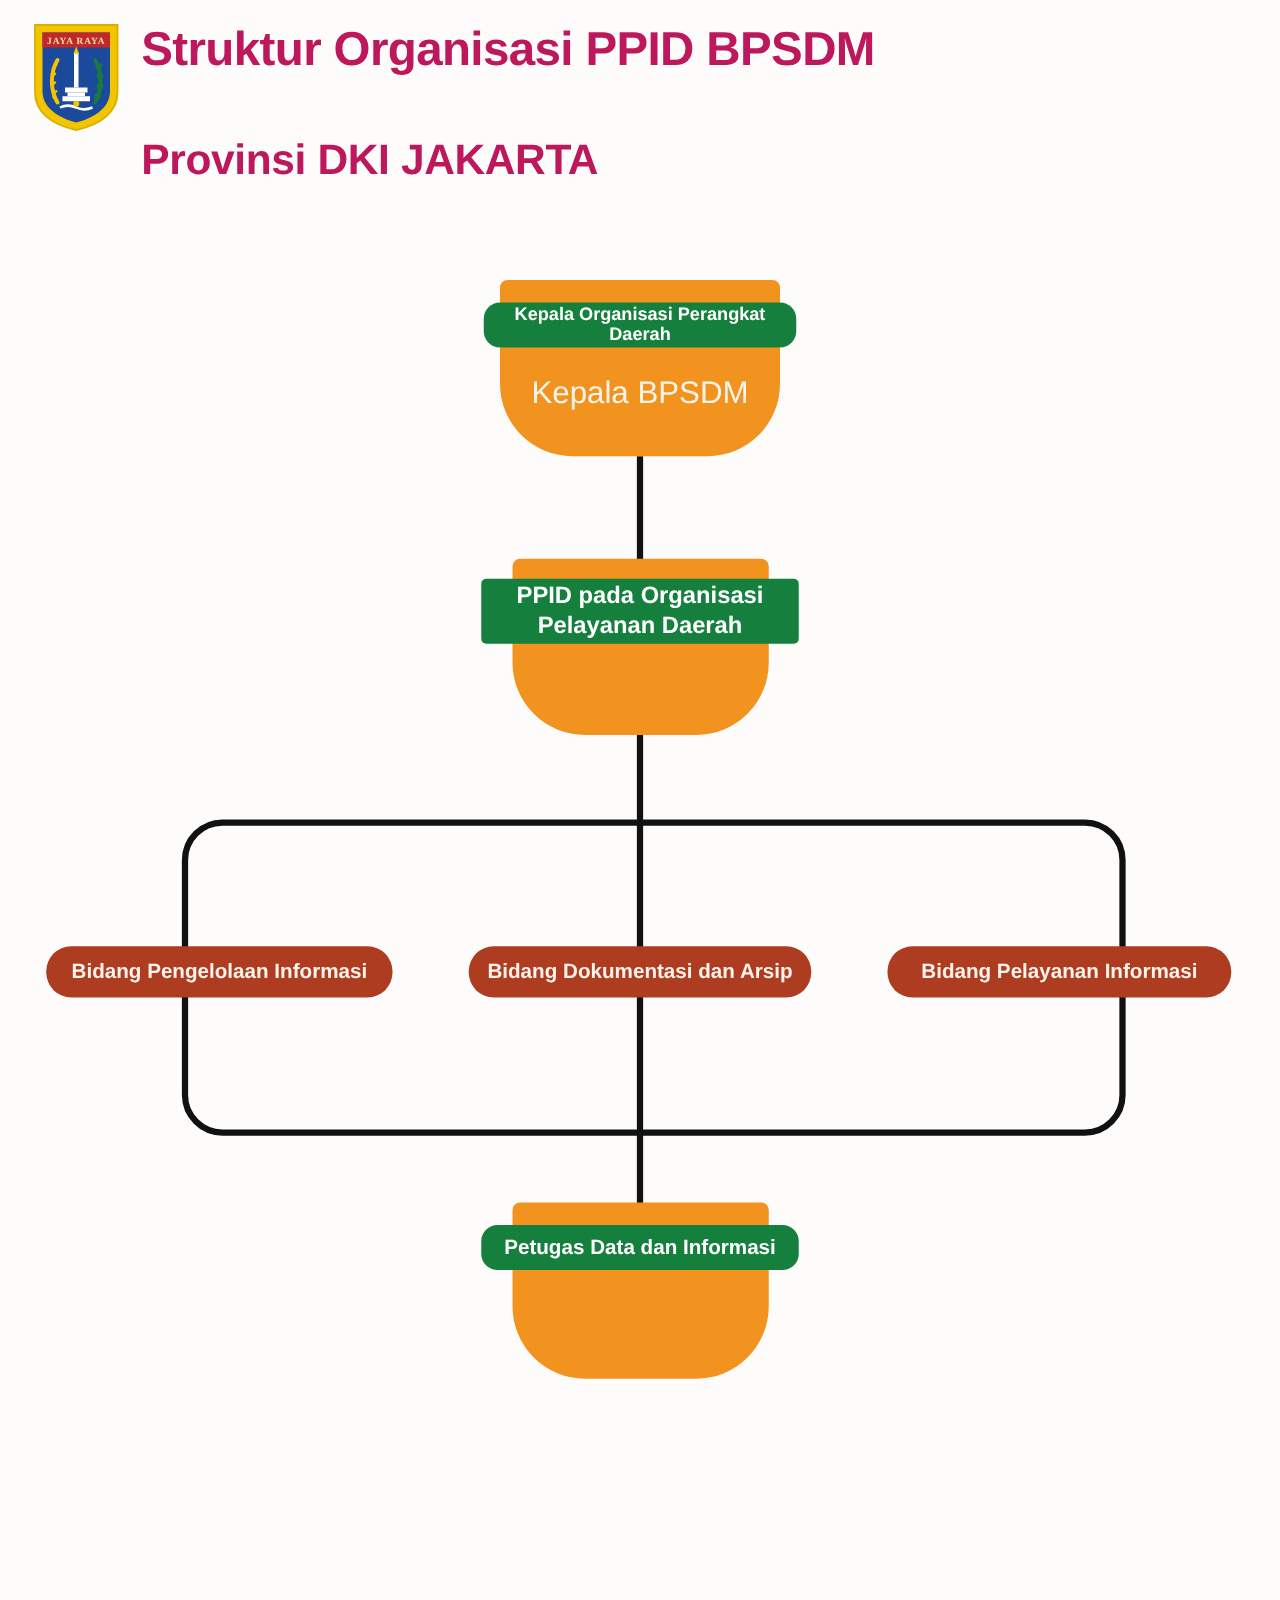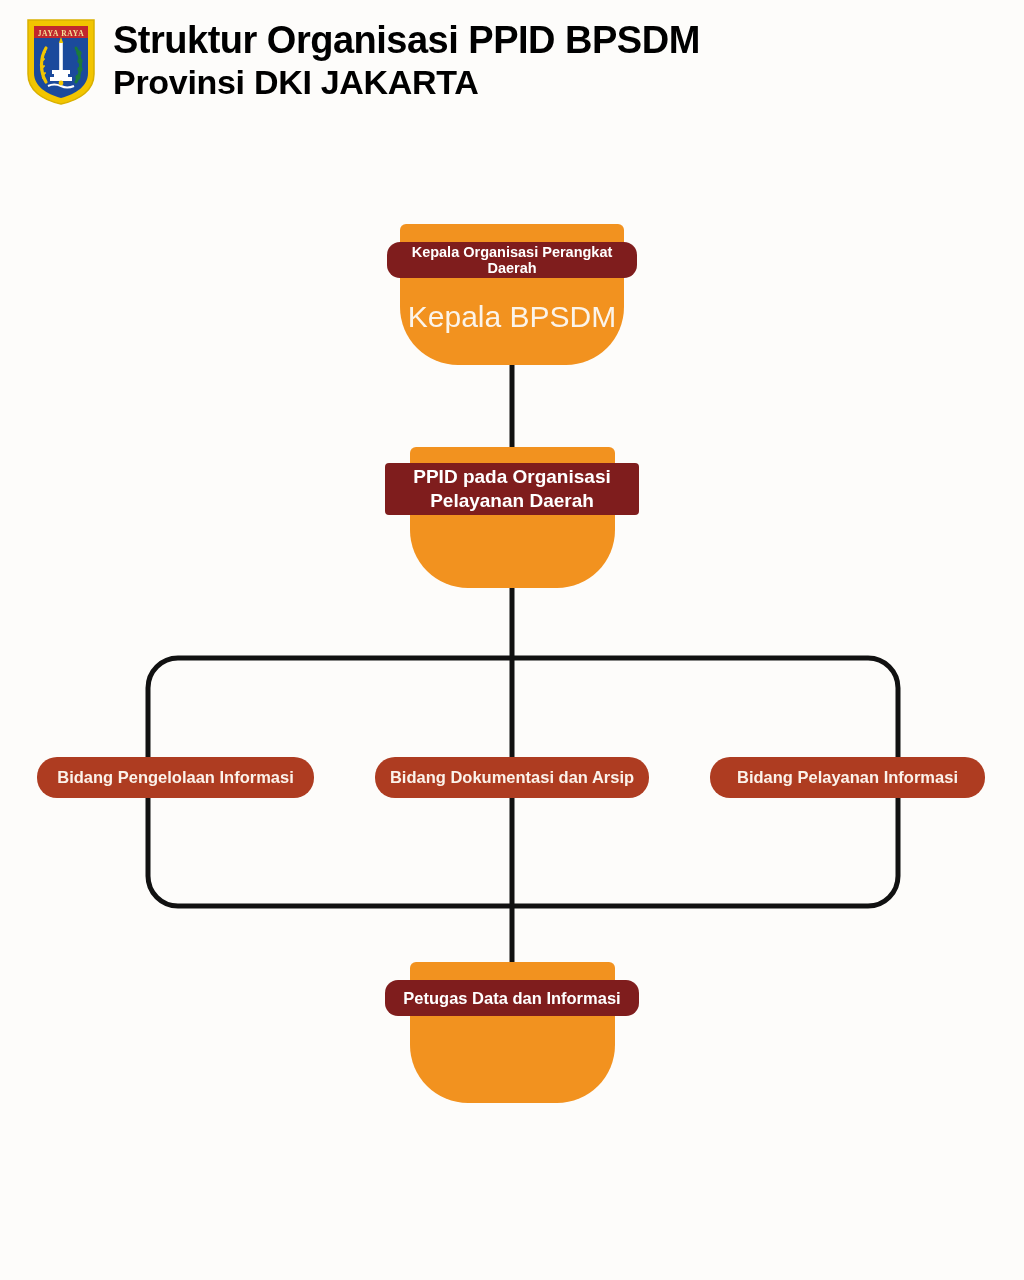--- a/index.html
+++ b/index.html
@@ -29,35 +29,36 @@
     position: absolute;
     left: 24px;
     top: 16px;
     width: 74px;
     height: 90px;
   }
   .title-block {
     position: absolute;
     left: 113px;
     top: 18px;
-    color: #000000;
+    color: #be185d;
   }
   .title-line1 {
     font-size: 38px;
     font-weight: bold;
     line-height: 44px;
     letter-spacing: -0.5px;
     white-space: nowrap;
   }
   .title-line2 {
     font-size: 34px;
     font-weight: bold;
     line-height: 40px;
     letter-spacing: -0.3px;
     white-space: nowrap;
+    margin-top: 46px;
   }
 
   
   .canvas {
     position: absolute;
     left: 0;
     top: 0;
     width: 1024px;
     height: 1280px;
   }
@@ -79,21 +80,21 @@
   }
   .node-body {
     position: absolute;
     left: 0;
     top: 0;
     background: #f2921f;
     border-radius: 6px 6px 58px 58px;
   }
   .node-label {
     position: absolute;
-    background: #7f1d1d;
+    background: #15803d;
     border-radius: 13px;
     color: #ffffff;
     text-align: center;
     display: flex;
     align-items: center;
     justify-content: center;
     box-sizing: border-box;
   }
   .node-sub {
     position: absolute;
@@ -101,21 +102,21 @@
     text-align: center;
     color: #fbf4ea;
     font-size: 25px;
     font-weight: normal;
   }
 
   
   #node-top            { left: 385px; top: 224px; width: 254px; height: 142px; }
   #node-top .node-body { left: 15px; top: 0; width: 224px; height: 141px; }
   #node-top .node-label{ left: 2px; top: 18px; width: 250px; height: 36px; font-size: 14.5px; font-weight: bold; }
-  #node-top .node-sub  { top: 76px; font-size: 30px; }
+  #node-top .node-sub  { top: 76px; font-size: 25px; }
 
   
   #node-ppid             { left: 385px; top: 447px; width: 254px; height: 142px; }
   #node-ppid .node-body  { left: 25px; top: 0; width: 205px; height: 141px; }
   #node-ppid .node-label { left: 0px; top: 16px; width: 254px; height: 52px; font-size: 19px; font-weight: bold; line-height: 24px; border-radius: 4px; }
 
   
   #node-pedatin            { left: 385px; top: 962px; width: 254px; height: 142px; }
   #node-pedatin .node-body { left: 25px; top: 0; width: 205px; height: 141px; }
   #node-pedatin .node-label{ left: 0px; top: 18px; width: 254px; height: 36px; font-size: 16.5px; font-weight: bold; }

